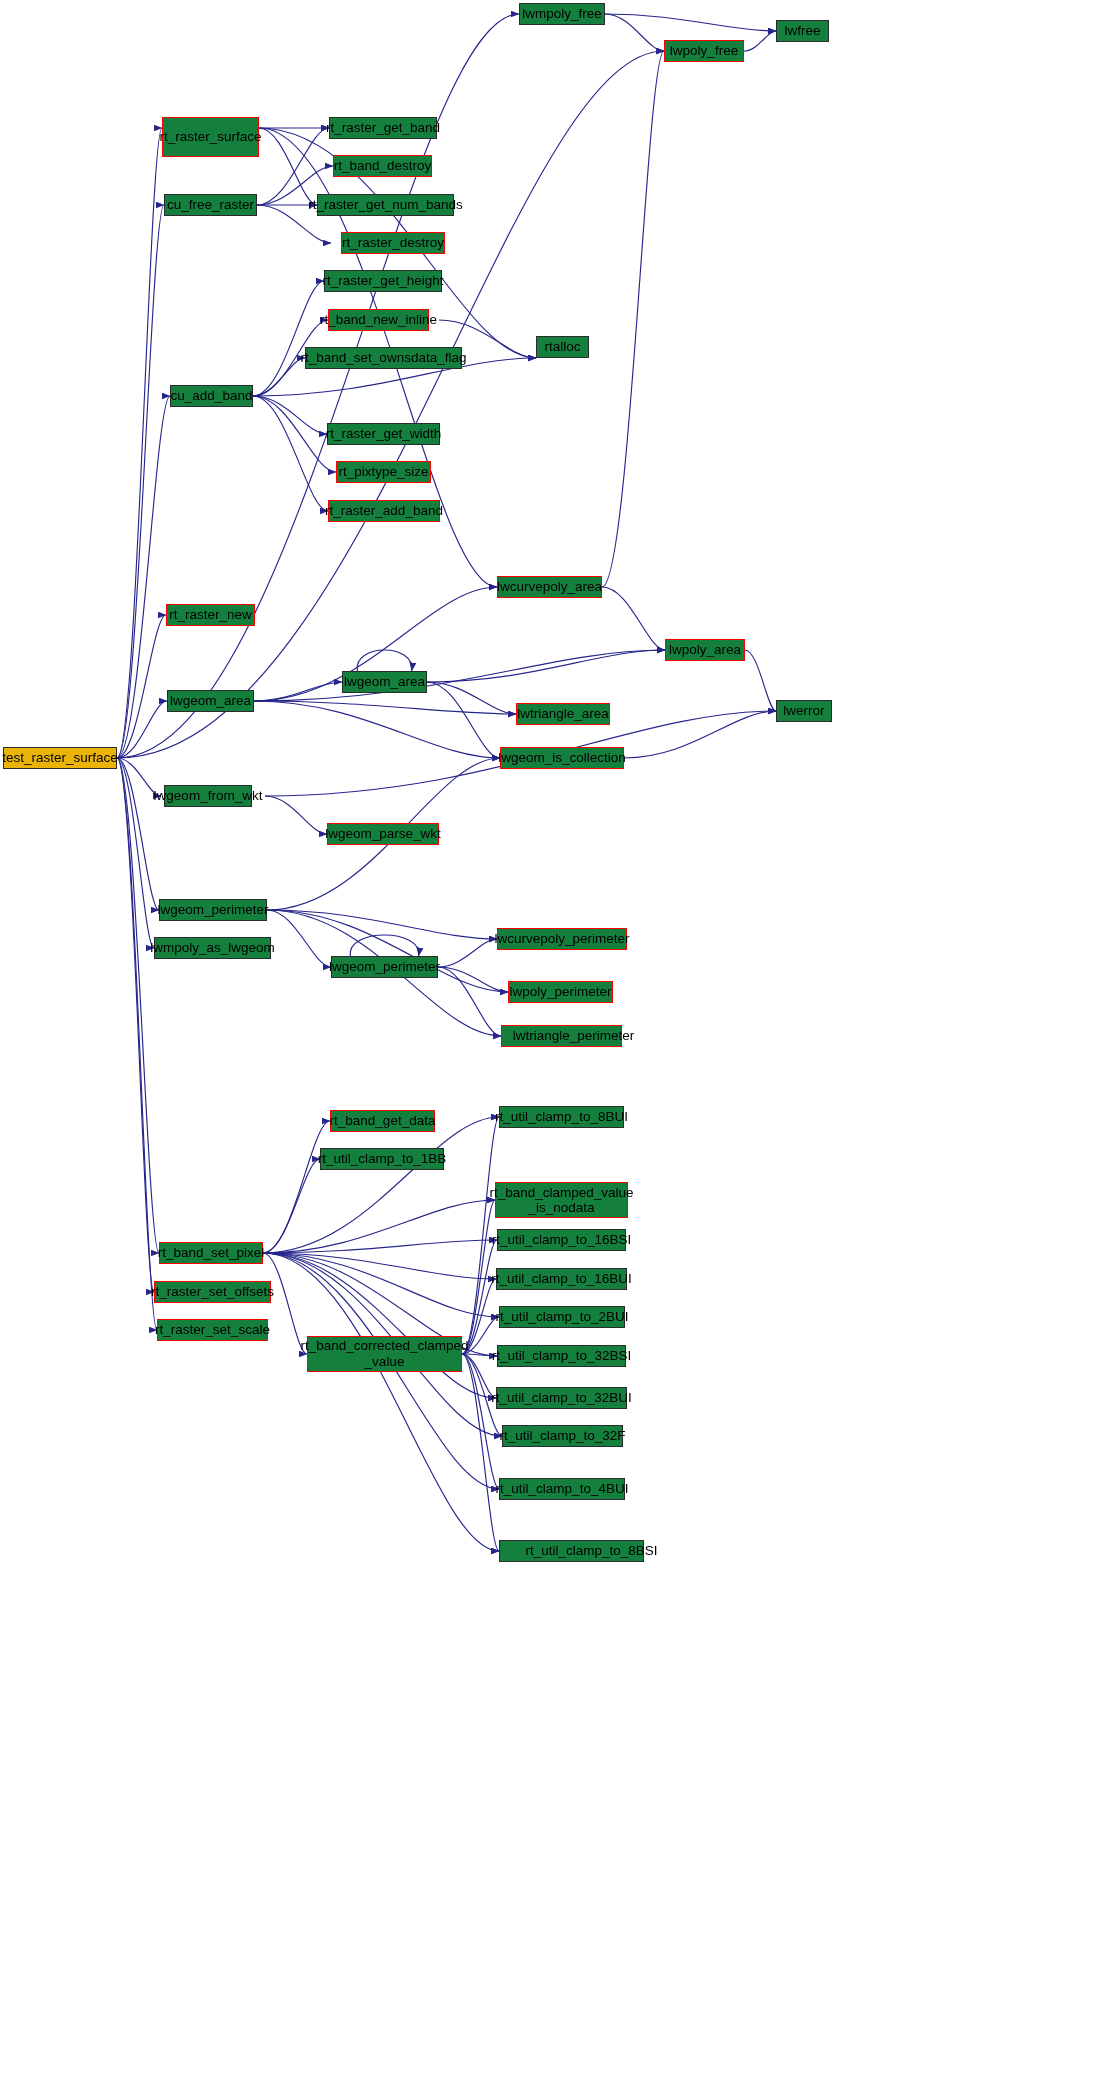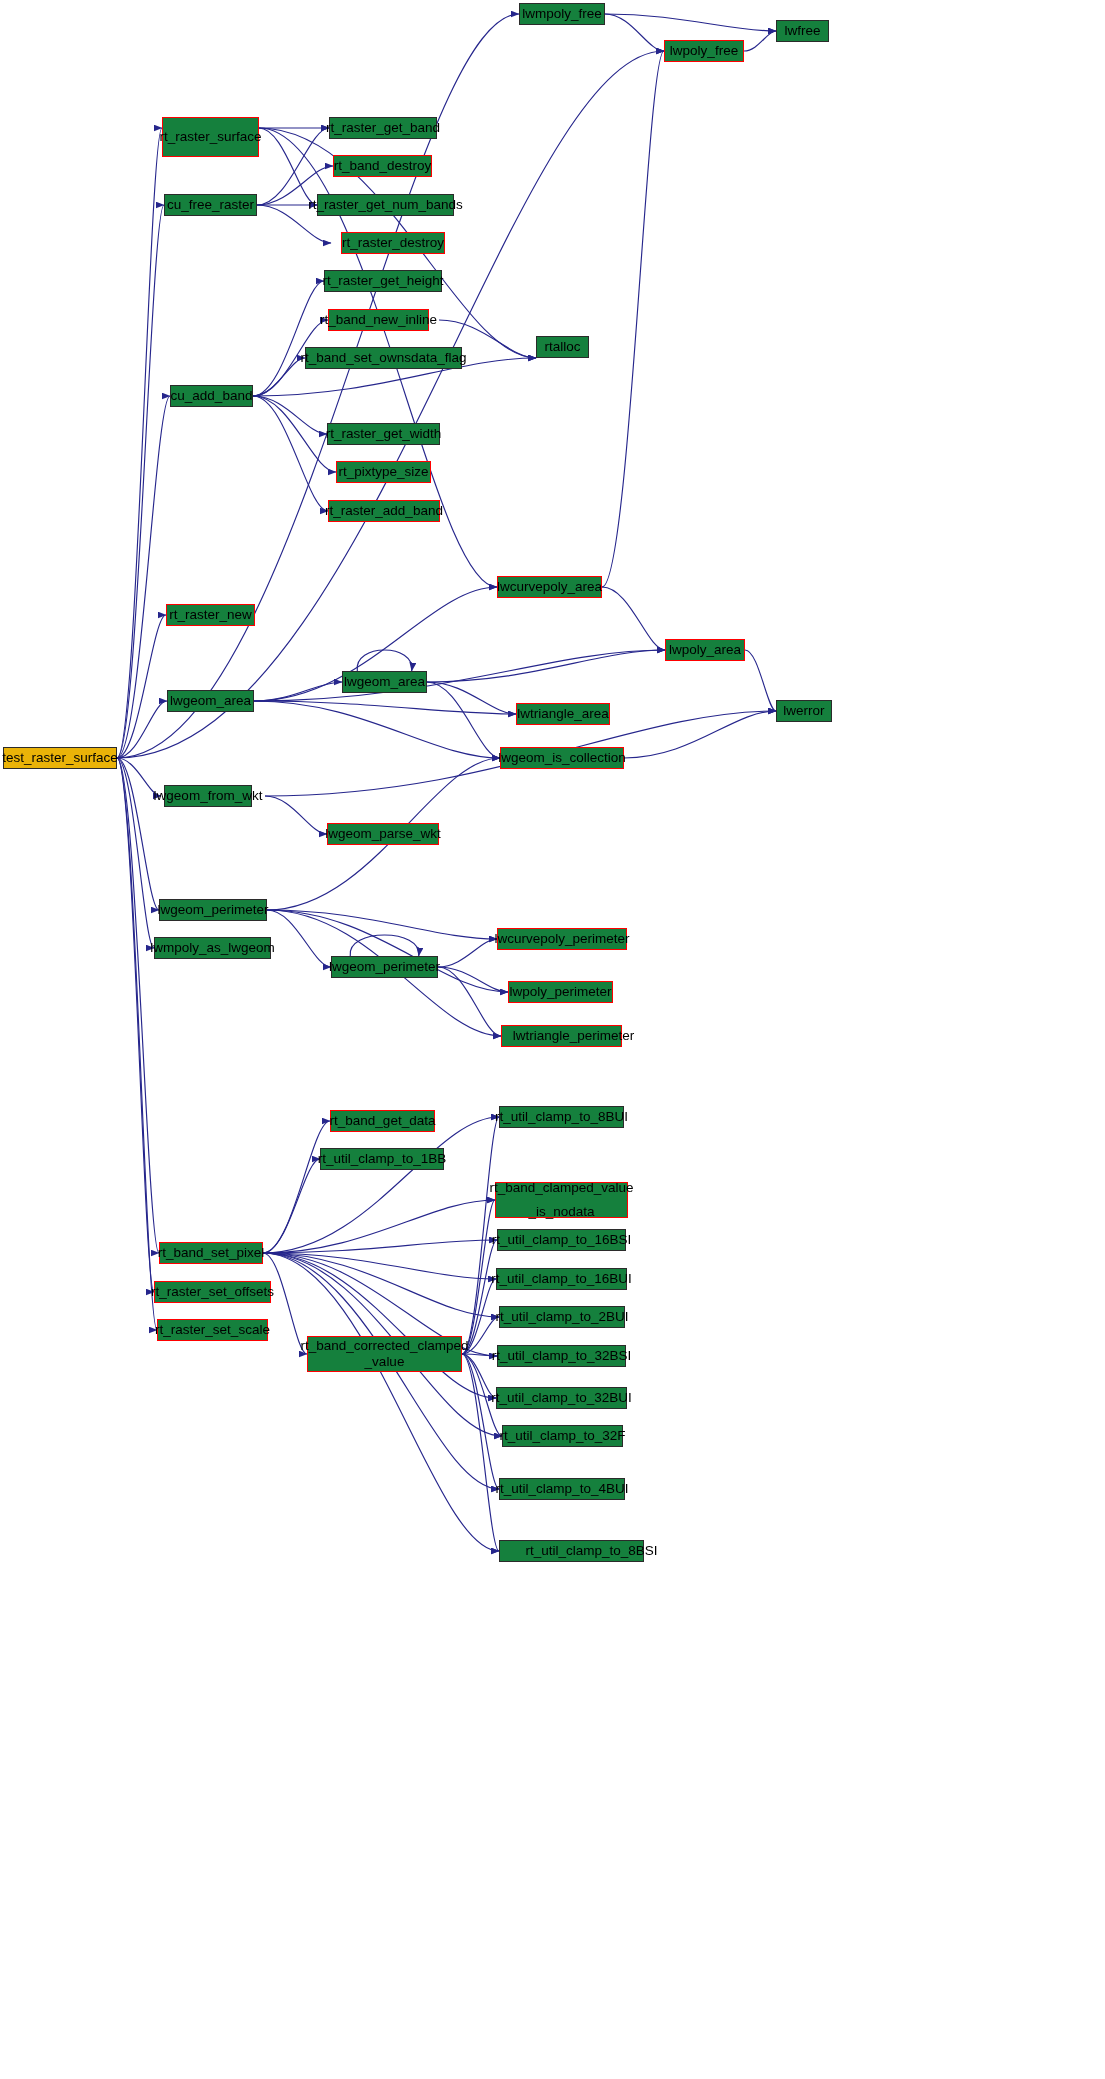--- a/index.html
+++ b/index.html
@@ -248,21 +248,21 @@
     <div class="node black" style="left: 499px; top: 1106px; width: 125px; height: 22px;">
       <span class="lbl">rt_util_clamp_to_8BUI</span>
     </div>
     <div class="node red" style="left: 330px; top: 1110px; width: 105px; height: 22px;">
       <span class="lbl">rt_band_get_data</span>
     </div>
     <div class="node black" style="left: 320px; top: 1148px; width: 124px; height: 22px;">
       <span class="lbl">rt_util_clamp_to_1BB</span>
     </div>
     <div class="node red" style="left: 495px; top: 1182px; width: 133px; height: 36px;">
-      <span class="lbl" style="text-align: center; line-height: 24px; white-space: pre-line;">rt_band_clamped_value
+      <span class="lbl" style="text-align: center; line-height: 15px; white-space: pre-line;">rt_band_clamped_value
 _is_nodata</span>
     </div>
     <div class="node black" style="left: 497px; top: 1229px; width: 129px; height: 22px;">
       <span class="lbl">rt_util_clamp_to_16BSI</span>
     </div>
     <div class="node black" style="left: 496px; top: 1268px; width: 131px; height: 22px;">
       <span class="lbl">rt_util_clamp_to_16BUI</span>
     </div>
     <div class="node red" style="left: 159px; top: 1242px; width: 104px; height: 22px;">
       <span class="lbl">rt_band_set_pixel</span>

